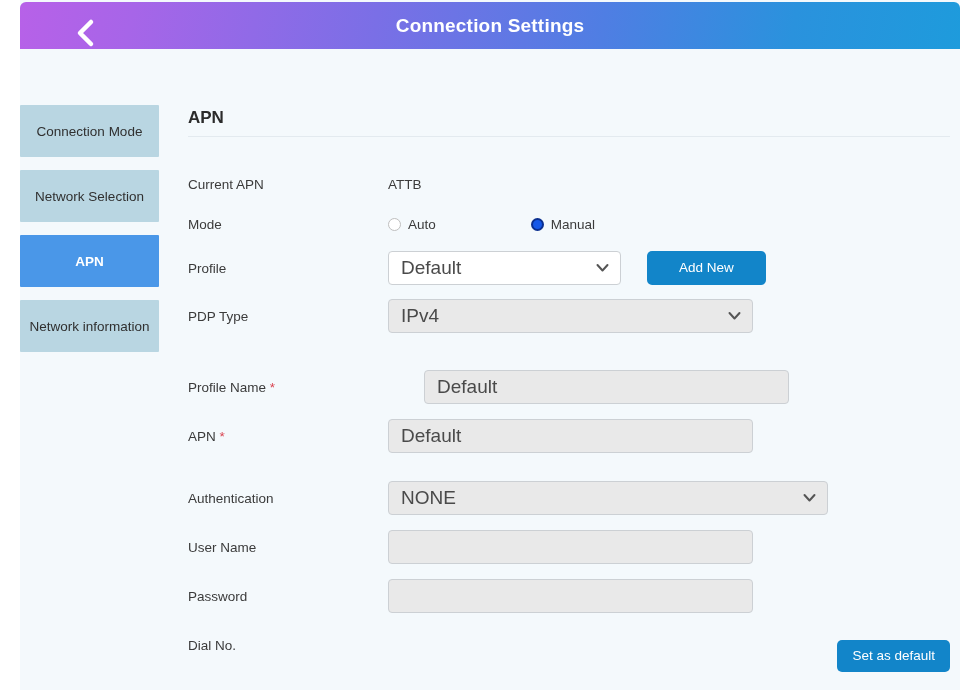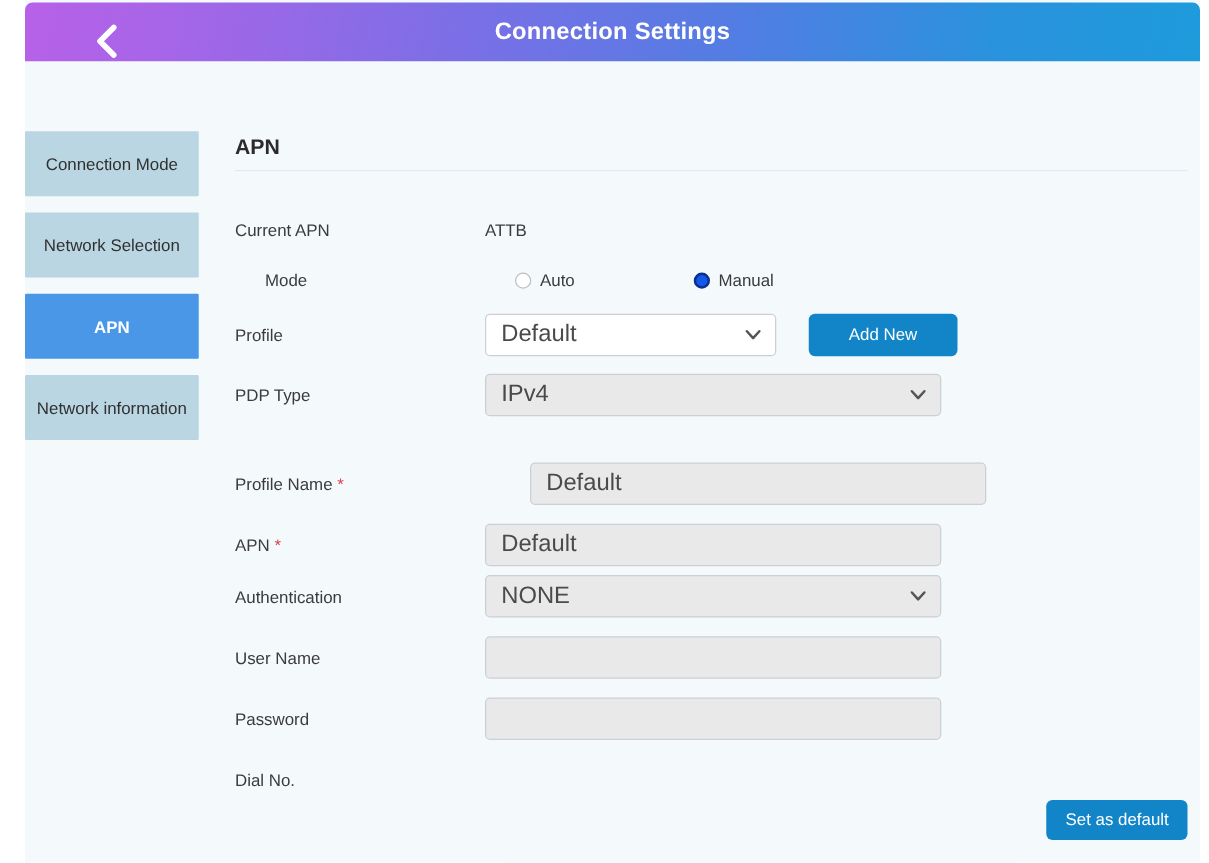--- a/index.html
+++ b/index.html
@@ -114,26 +114,26 @@
     width: 200px;
     flex: 0 0 200px;
     font-size: 13.5px;
     color: #3b3b3b;
   }
   .req { color: #d9434f; font-size: 13.5px; }
   .row-field { flex: 1; display: flex; align-items: center; }
 
   
   .row-current  { margin-top: 34px; }
-  .row-mode     { margin-top: 14px; margin-left: 24px; }
+  .row-mode     { margin-top: 14px; }
   .row-profile  { margin-top: 14px; }
   .row-pdp      { margin-top: 14px; }
   .row-pname    { margin-top: 37px; gap: 36px; }
   .row-apn      { margin-top: 15px; }
-  .row-auth     { margin-top: 7px; }
+  .row-auth     { margin-top: 28px; }
   .row-user     { margin-top: 15px; }
   .row-pass     { margin-top: 15px; }
   .row-dial     { margin-top: 19px; }
 
   .value-text {
     font-size: 13.5px;
     color: #3b3b3b;
   }
 
   
@@ -181,21 +181,21 @@
     right: 11px;
     top: 50%;
     transform: translateY(-50%);
     pointer-events: none;
   }
   .sel.enabled { background: #ffffff; }
   .sel.disabled, .inp.disabled { background: #e9e9e9; }
 
   .sel-profile { width: 233px; height: 34px; }
   .sel-pdp     { width: 365px; height: 34px; }
-  .sel-auth    { width: 365px; height: 34px; }
+  .sel-auth    { width: 440px; height: 34px; }
   .inp-wide    { width: 365px; height: 34px; }
 
   .btn {
     font-family: "Liberation Sans", sans-serif;
     font-size: 13.5px;
     color: #ffffff;
     background: #1285c9;
     border: none;
     border-radius: 5px;
     cursor: pointer;

